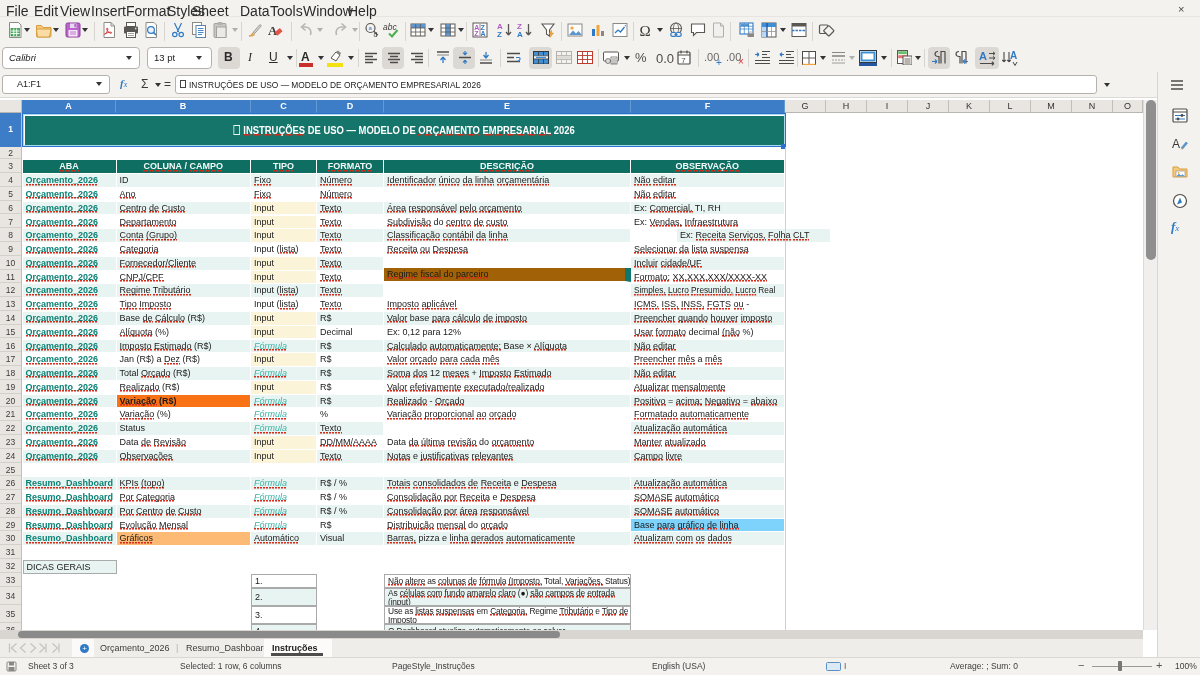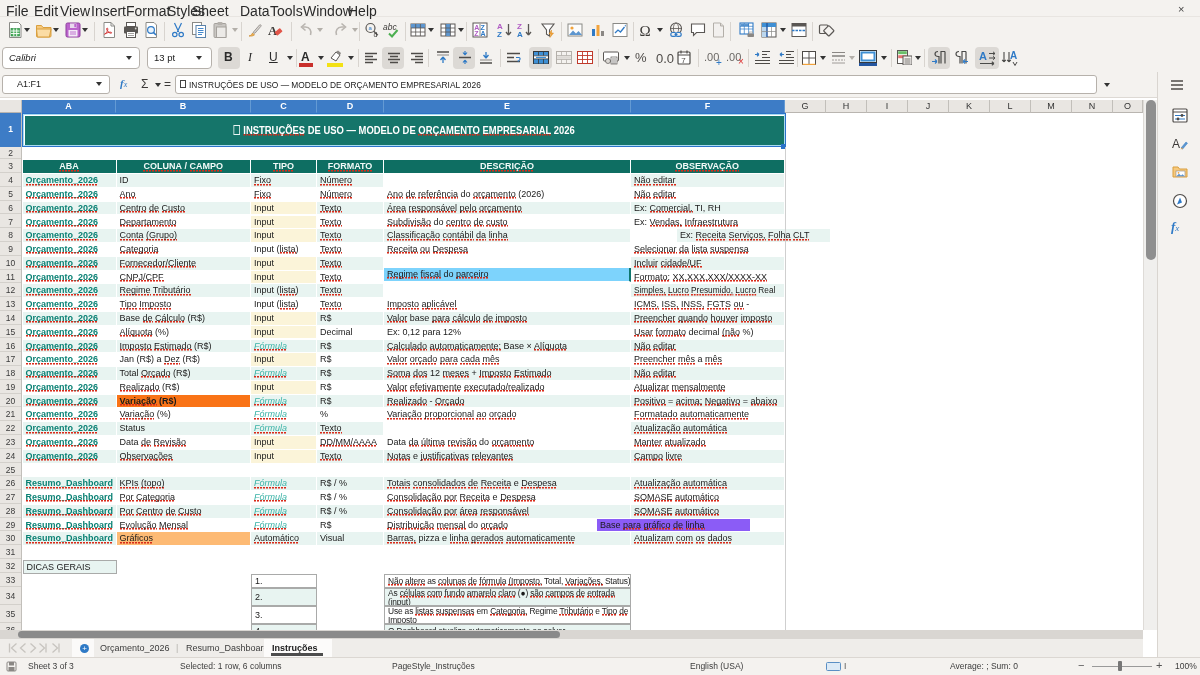--- a/index.html
+++ b/index.html
@@ -465,26 +465,26 @@
 <div class="cell hdrc" style="left:0.5px;top:47.4px;width:94.0px;height:13.8px;line-height:12.8px;border-right:1px solid #fff;border-bottom:1px solid #fff;"><span class="w">ABA</span></div>
 <div class="cell hdrc" style="left:94.5px;top:47.4px;width:134.5px;height:13.8px;line-height:12.8px;border-right:1px solid #fff;border-bottom:1px solid #fff;"><span class="w">COLUNA</span>&nbsp;/ <span class="w">CAMPO</span></div>
 <div class="cell hdrc" style="left:229.0px;top:47.4px;width:66.0px;height:13.8px;line-height:12.8px;border-right:1px solid #fff;border-bottom:1px solid #fff;"><span class="w">TIPO</span></div>
 <div class="cell hdrc" style="left:295.0px;top:47.4px;width:67.0px;height:13.8px;line-height:12.8px;border-right:1px solid #fff;border-bottom:1px solid #fff;"><span class="w">FORMATO</span></div>
 <div class="cell hdrc" style="left:362.0px;top:47.4px;width:247.0px;height:13.8px;line-height:12.8px;border-right:1px solid #fff;border-bottom:1px solid #fff;"><span class="w">DESCRIÇÃO</span></div>
 <div class="cell hdrc" style="left:609.0px;top:47.4px;width:153.5px;height:13.8px;line-height:12.8px;border-right:1px solid #fff;border-bottom:1px solid #fff;"><span class="w">OBSERVAÇÃO</span></div>
 <div class="cell teal" style="left:0.5px;top:61.2px;width:94.0px;height:13.8px;line-height:12.8px;background:#e8f4f1;border-right:1px solid #fff;border-bottom:1px solid #fff;"><span class="w">Orçamento_2026</span></div>
 <div class="cell " style="left:94.5px;top:61.2px;width:134.5px;height:13.8px;line-height:12.8px;background:#e8f4f1;border-right:1px solid #fff;border-bottom:1px solid #fff;">ID</div>
 <div class="cell " style="left:229.0px;top:61.2px;width:66.0px;height:13.8px;line-height:12.8px;background:#e8f4f1;border-right:1px solid #fff;border-bottom:1px solid #fff;"><span class="w">Fixo</span></div>
 <div class="cell " style="left:295.0px;top:61.2px;width:67.0px;height:13.8px;line-height:12.8px;background:#e8f4f1;border-right:1px solid #fff;border-bottom:1px solid #fff;"><span class="w">Número</span></div>
+<div class="cell " style="left:362.0px;top:61.2px;width:247.0px;height:13.8px;line-height:12.8px;background:#e8f4f1;border-right:1px solid #fff;border-bottom:1px solid #fff;"><span class="w">Identificador</span> <span class="w">único</span> <span class="w">da</span> <span class="w">linha</span> <span class="w">orçamentária</span></div>
 <div class="cell " style="left:609.0px;top:61.2px;width:153.5px;height:13.8px;line-height:12.8px;background:#e8f4f1;border-right:1px solid #fff;border-bottom:1px solid #fff;"><span class="w">Não</span> <span class="w">editar</span></div>
 <div class="cell teal" style="left:0.5px;top:74.9px;width:94.0px;height:13.8px;line-height:12.8px;background:#ffffff;border-right:1px solid #fff;border-bottom:1px solid #fff;"><span class="w">Orçamento_2026</span></div>
 <div class="cell " style="left:94.5px;top:74.9px;width:134.5px;height:13.8px;line-height:12.8px;background:#ffffff;border-right:1px solid #fff;border-bottom:1px solid #fff;"><span class="w">Ano</span></div>
 <div class="cell " style="left:229.0px;top:74.9px;width:66.0px;height:13.8px;line-height:12.8px;background:#ffffff;border-right:1px solid #fff;border-bottom:1px solid #fff;"><span class="w">Fixo</span></div>
 <div class="cell " style="left:295.0px;top:74.9px;width:67.0px;height:13.8px;line-height:12.8px;background:#ffffff;border-right:1px solid #fff;border-bottom:1px solid #fff;"><span class="w">Número</span></div>
-<div class="cell " style="left:362.0px;top:74.9px;width:247.0px;height:13.8px;line-height:12.8px;background:#ffffff;border-right:1px solid #fff;border-bottom:1px solid #fff;"><span class="w">Ano</span> <span class="w">de</span> <span class="w">referência</span> do <span class="w">orçamento</span> (2026)</div>
 <div class="cell " style="left:609.0px;top:74.9px;width:153.5px;height:13.8px;line-height:12.8px;background:#ffffff;border-right:1px solid #fff;border-bottom:1px solid #fff;"><span class="w">Não</span> <span class="w">editar</span></div>
 <div class="cell teal" style="left:0.5px;top:88.7px;width:94.0px;height:13.8px;line-height:12.8px;background:#e8f4f1;border-right:1px solid #fff;border-bottom:1px solid #fff;"><span class="w">Orçamento_2026</span></div>
 <div class="cell " style="left:94.5px;top:88.7px;width:134.5px;height:13.8px;line-height:12.8px;background:#e8f4f1;border-right:1px solid #fff;border-bottom:1px solid #fff;"><span class="w">Centro</span> <span class="w">de</span> <span class="w">Custo</span></div>
 <div class="cell " style="left:229.0px;top:88.7px;width:66.0px;height:13.8px;line-height:12.8px;background:#fbf4d9;border-right:1px solid #fff;border-bottom:1px solid #fff;">Input</div>
 <div class="cell " style="left:295.0px;top:88.7px;width:67.0px;height:13.8px;line-height:12.8px;background:#e8f4f1;border-right:1px solid #fff;border-bottom:1px solid #fff;"><span class="w">Texto</span></div>
 <div class="cell " style="left:362.0px;top:88.7px;width:247.0px;height:13.8px;line-height:12.8px;background:#e8f4f1;border-right:1px solid #fff;border-bottom:1px solid #fff;"><span class="w">Área</span> <span class="w">responsável</span> <span class="w">pelo</span> <span class="w">orçamento</span></div>
 <div class="cell " style="left:609.0px;top:88.7px;width:153.5px;height:13.8px;line-height:12.8px;background:#e8f4f1;border-right:1px solid #fff;border-bottom:1px solid #fff;">Ex: <span class="w">Comercial,</span> TI, RH</div>
 <div class="cell teal" style="left:0.5px;top:102.5px;width:94.0px;height:13.8px;line-height:12.8px;background:#ffffff;border-right:1px solid #fff;border-bottom:1px solid #fff;"><span class="w">Orçamento_2026</span></div>
 <div class="cell " style="left:94.5px;top:102.5px;width:134.5px;height:13.8px;line-height:12.8px;background:#ffffff;border-right:1px solid #fff;border-bottom:1px solid #fff;"><span class="w">Departamento</span></div>
 <div class="cell " style="left:229.0px;top:102.5px;width:66.0px;height:13.8px;line-height:12.8px;background:#fbf4d9;border-right:1px solid #fff;border-bottom:1px solid #fff;">Input</div>
@@ -511,21 +511,21 @@
 <div class="cell teal" style="left:0.5px;top:157.6px;width:94.0px;height:13.8px;line-height:12.8px;background:#ffffff;border-right:1px solid #fff;border-bottom:1px solid #fff;"><span class="w">Orçamento_2026</span></div>
 <div class="cell " style="left:94.5px;top:157.6px;width:134.5px;height:13.8px;line-height:12.8px;background:#ffffff;border-right:1px solid #fff;border-bottom:1px solid #fff;"><span class="w">CNPJ/CPF</span></div>
 <div class="cell " style="left:229.0px;top:157.6px;width:66.0px;height:13.8px;line-height:12.8px;background:#fbf4d9;border-right:1px solid #fff;border-bottom:1px solid #fff;">Input</div>
 <div class="cell " style="left:295.0px;top:157.6px;width:67.0px;height:13.8px;line-height:12.8px;background:#ffffff;border-right:1px solid #fff;border-bottom:1px solid #fff;"><span class="w">Texto</span></div>
 <div class="cell " style="left:362.0px;top:157.6px;width:247.0px;height:13.8px;line-height:12.8px;background:#ffffff;border-right:1px solid #fff;border-bottom:1px solid #fff;"><span class="w">Documento</span> do <span class="w">parceiro</span></div>
 <div class="cell " style="left:609.0px;top:157.6px;width:153.5px;height:13.8px;line-height:12.8px;background:#ffffff;border-right:1px solid #fff;border-bottom:1px solid #fff;"><span class="w">Formato:</span> <span class="w">XX.XXX.XXX/XXXX-XX</span></div>
 <div class="cell teal" style="left:0.5px;top:171.4px;width:94.0px;height:13.8px;line-height:12.8px;background:#e8f4f1;border-right:1px solid #fff;border-bottom:1px solid #fff;"><span class="w">Orçamento_2026</span></div>
 <div class="cell " style="left:94.5px;top:171.4px;width:134.5px;height:13.8px;line-height:12.8px;background:#e8f4f1;border-right:1px solid #fff;border-bottom:1px solid #fff;"><span class="w">Regime</span> <span class="w">Tributário</span></div>
 <div class="cell " style="left:229.0px;top:171.4px;width:66.0px;height:13.8px;line-height:12.8px;background:#e8f4f1;border-right:1px solid #fff;border-bottom:1px solid #fff;">Input (<span class="w">lista</span>)</div>
 <div class="cell " style="left:295.0px;top:171.4px;width:67.0px;height:13.8px;line-height:12.8px;background:#e8f4f1;border-right:1px solid #fff;border-bottom:1px solid #fff;"><span class="w">Texto</span></div>
-<div class="cell " style="left:362.0px;top:155px;width:247.0px;height:13.8px;line-height:12.8px;background:#7dd3fc;border-right:2px solid #0f766e;border-bottom:1px solid #fff;"><span class="w">Regime</span> <span class="w">fiscal</span> do <span class="w">parceiro</span></div>
+<div class="cell " style="left:362.0px;top:155px;width:247.0px;height:13.8px;line-height:12.8px;background:#a16207;border-right:6px solid #0f766e;border-bottom:1px solid #fff;"><span class="w">Regime</span> <span class="w">fiscal</span> do <span class="w">parceiro</span></div>
 <div class="cell " style="left:609.0px;top:171.4px;width:153.5px;height:13.8px;line-height:12.8px;background:#e8f4f1;border-right:1px solid #fff;border-bottom:1px solid #fff;"><span style="display:inline-block;transform:scaleX(0.92);transform-origin:0 50%"><span class="w">Simples,</span> <span class="w">Lucro</span> <span class="w">Presumido,</span> <span class="w">Lucro</span> Real</span></div>
 <div class="cell teal" style="left:0.5px;top:185.2px;width:94.0px;height:13.8px;line-height:12.8px;background:#ffffff;border-right:1px solid #fff;border-bottom:1px solid #fff;"><span class="w">Orçamento_2026</span></div>
 <div class="cell " style="left:94.5px;top:185.2px;width:134.5px;height:13.8px;line-height:12.8px;background:#ffffff;border-right:1px solid #fff;border-bottom:1px solid #fff;"><span class="w">Tipo</span> <span class="w">Imposto</span></div>
 <div class="cell " style="left:229.0px;top:185.2px;width:66.0px;height:13.8px;line-height:12.8px;background:#ffffff;border-right:1px solid #fff;border-bottom:1px solid #fff;">Input (<span class="w">lista</span>)</div>
 <div class="cell " style="left:295.0px;top:185.2px;width:67.0px;height:13.8px;line-height:12.8px;background:#ffffff;border-right:1px solid #fff;border-bottom:1px solid #fff;"><span class="w">Texto</span></div>
 <div class="cell " style="left:362.0px;top:185.2px;width:247.0px;height:13.8px;line-height:12.8px;background:#ffffff;border-right:1px solid #fff;border-bottom:1px solid #fff;"><span class="w">Imposto</span> <span class="w">aplicável</span></div>
 <div class="cell " style="left:609.0px;top:185.2px;width:153.5px;height:13.8px;line-height:12.8px;background:#ffffff;border-right:1px solid #fff;border-bottom:1px solid #fff;"><span class="w">ICMS,</span> <span class="w">ISS,</span> <span class="w">INSS,</span> <span class="w">FGTS</span> <span class="w">ou</span> -</div>
 <div class="cell teal" style="left:0.5px;top:199.0px;width:94.0px;height:13.8px;line-height:12.8px;background:#e8f4f1;border-right:1px solid #fff;border-bottom:1px solid #fff;"><span class="w">Orçamento_2026</span></div>
 <div class="cell " style="left:94.5px;top:199.0px;width:134.5px;height:13.8px;line-height:12.8px;background:#e8f4f1;border-right:1px solid #fff;border-bottom:1px solid #fff;">Base <span class="w">de</span> <span class="w">Cálculo</span> (R$)</div>
 <div class="cell " style="left:229.0px;top:199.0px;width:66.0px;height:13.8px;line-height:12.8px;background:#fbf4d9;border-right:1px solid #fff;border-bottom:1px solid #fff;">Input</div>
@@ -607,21 +607,21 @@
 <div class="cell " style="left:94.5px;top:391.9px;width:134.5px;height:13.8px;line-height:12.8px;background:#e8f4f1;border-right:1px solid #fff;border-bottom:1px solid #fff;"><span class="w">Por</span> <span class="w">Centro</span> <span class="w">de</span> <span class="w">Custo</span></div>
 <div class="cell frm" style="left:229.0px;top:391.9px;width:66.0px;height:13.8px;line-height:12.8px;background:#e8f4f1;border-right:1px solid #fff;border-bottom:1px solid #fff;"><span class="w">Fórmula</span></div>
 <div class="cell " style="left:295.0px;top:391.9px;width:67.0px;height:13.8px;line-height:12.8px;background:#e8f4f1;border-right:1px solid #fff;border-bottom:1px solid #fff;">R$ / %</div>
 <div class="cell " style="left:362.0px;top:391.9px;width:247.0px;height:13.8px;line-height:12.8px;background:#e8f4f1;border-right:1px solid #fff;border-bottom:1px solid #fff;"><span class="w">Consolidação</span> <span class="w">por</span> <span class="w">área</span> <span class="w">responsável</span></div>
 <div class="cell " style="left:609.0px;top:391.9px;width:153.5px;height:13.8px;line-height:12.8px;background:#e8f4f1;border-right:1px solid #fff;border-bottom:1px solid #fff;"><span class="w">SOMASE</span> <span class="w">automático</span></div>
 <div class="cell teal" style="left:0.5px;top:405.7px;width:94.0px;height:13.8px;line-height:12.8px;background:#ffffff;border-right:1px solid #fff;border-bottom:1px solid #fff;"><span class="w">Resumo_Dashboard</span></div>
 <div class="cell " style="left:94.5px;top:405.7px;width:134.5px;height:13.8px;line-height:12.8px;background:#ffffff;border-right:1px solid #fff;border-bottom:1px solid #fff;"><span class="w">Evolução</span> <span class="w">Mensal</span></div>
 <div class="cell frm" style="left:229.0px;top:405.7px;width:66.0px;height:13.8px;line-height:12.8px;background:#ffffff;border-right:1px solid #fff;border-bottom:1px solid #fff;"><span class="w">Fórmula</span></div>
 <div class="cell " style="left:295.0px;top:405.7px;width:67.0px;height:13.8px;line-height:12.8px;background:#ffffff;border-right:1px solid #fff;border-bottom:1px solid #fff;">R$</div>
 <div class="cell " style="left:362.0px;top:405.7px;width:247.0px;height:13.8px;line-height:12.8px;background:#ffffff;border-right:1px solid #fff;border-bottom:1px solid #fff;"><span class="w">Distribuição</span> <span class="w">mensal</span> do <span class="w">orçado</span></div>
-<div class="cell " style="left:575px;top:405.7px;width:153.5px;height:13.8px;line-height:12.8px;background:#8b5cf6;border-right:1px solid #fff;border-bottom:1px solid #fff;">Base <span class="w">para</span> <span class="w">gráfico</span> <span class="w">de</span> <span class="w">linha</span></div>
+<div class="cell " style="left:609.0px;top:405.7px;width:153.5px;height:13.8px;line-height:12.8px;background:#7dd3fc;border-right:1px solid #fff;border-bottom:1px solid #fff;">Base <span class="w">para</span> <span class="w">gráfico</span> <span class="w">de</span> <span class="w">linha</span></div>
 <div class="cell teal" style="left:0.5px;top:419.4px;width:94.0px;height:13.8px;line-height:12.8px;background:#e8f4f1;border-right:1px solid #fff;border-bottom:1px solid #fff;"><span class="w">Resumo_Dashboard</span></div>
 <div class="cell " style="left:94.5px;top:419.4px;width:134.5px;height:13.8px;line-height:12.8px;background:#fdba74;border-right:1px solid #fff;border-bottom:1px solid #fff;"><span class="w">Gráficos</span></div>
 <div class="cell " style="left:229.0px;top:419.4px;width:66.0px;height:13.8px;line-height:12.8px;background:#e8f4f1;border-right:1px solid #fff;border-bottom:1px solid #fff;"><span class="w">Automático</span></div>
 <div class="cell " style="left:295.0px;top:419.4px;width:67.0px;height:13.8px;line-height:12.8px;background:#e8f4f1;border-right:1px solid #fff;border-bottom:1px solid #fff;">Visual</div>
 <div class="cell " style="left:362.0px;top:419.4px;width:247.0px;height:13.8px;line-height:12.8px;background:#e8f4f1;border-right:1px solid #fff;border-bottom:1px solid #fff;"><span class="w">Barras,</span> pizza e <span class="w">linha</span> <span class="w">gerados</span> <span class="w">automaticamente</span></div>
 <div class="cell " style="left:609.0px;top:419.4px;width:153.5px;height:13.8px;line-height:12.8px;background:#e8f4f1;border-right:1px solid #fff;border-bottom:1px solid #fff;"><span class="w">Atualizam</span> <span class="w">com</span> <span class="w">os</span> <span class="w">dados</span></div>
 <div class="cell " style="left:0.5px;top:447.0px;width:94.0px;height:13.8px;line-height:12.8px;background:#e8f4f1;border-right:1px solid #fff;border-bottom:1px solid #fff;border:1px solid #a9aaa9;">DICAS GERAIS</div>
 <div class="cell " style="left:229.0px;top:460.8px;width:66.0px;height:13.8px;line-height:12.8px;background:#ffffff;border-right:1px solid #fff;border-bottom:1px solid #fff;border:1px solid #a9aaa9;">1.</div>
 <div class="cell " style="left:362.0px;top:460.8px;width:247.0px;height:13.8px;line-height:12.8px;background:#ffffff;border-right:1px solid #fff;border-bottom:1px solid #fff;border:1px solid #a9aaa9;font-size:8.4px;letter-spacing:-0.15px;"><span class="w">Não</span> <span class="w">altere</span> as <span class="w">colunas</span> <span class="w">de</span> <span class="w">fórmula</span> <span class="w">(Imposto,</span> Total, <span class="w">Variações,</span> Status)</div>
 <div class="cell " style="left:229.0px;top:474.6px;width:66.0px;height:18.4px;line-height:17.4px;background:#e8f4f1;border-right:1px solid #fff;border-bottom:1px solid #fff;border:1px solid #a9aaa9;">2.</div>
@@ -682,21 +682,21 @@
 <span class="tabtxt" style="left:272px;font-weight:bold;color:#222">Instruções</span>
 <div style="position:absolute;left:271px;top:653px;width:52px;height:2.5px;background:#4d4d4d"></div>
 <svg class="ic" style="left:6px;top:661px" width="11" height="11" viewBox="0 0 11 11">
     <rect x="1" y="1" width="9" height="9" rx="1" fill="none" stroke="#8a8784"></rect>
     <rect x="3" y="1" width="5" height="3.5" fill="#8a8784"></rect>
     <rect x="2.5" y="6" width="6" height="4" fill="#8a8784"></rect>
   </svg>
 <span class="sbt" style="left:28px">Sheet 3 of 3</span>
 <span class="sbt" style="left:180px">Selected: 1 row, 6 columns</span>
 <span class="sbt" style="left:392px">PageStyle_Instruções</span>
-<span class="sbt" style="left:690px">English (USA)</span>
+<span class="sbt" style="left:652px">English (USA)</span>
 <svg class="ic" style="left:826px;top:662px" width="16" height="10" viewBox="0 0 16 10">
     <rect x="0.5" y="0.5" width="14" height="8" rx="1" fill="#dceaf6" stroke="#5a8fc4"></rect>
   </svg>
 <span class="sbt" style="left:844px;color:#555">I</span>
 <span class="sbt" style="left:950px">Average: ; Sum: 0</span>
 <span class="sbt" style="left:1078px;font-size:11px;top:659px;color:#555">−</span>
 <div style="position:absolute;left:1092px;top:665.5px;width:60px;height:1.5px;background:#9a9a9a"></div>
 <div style="position:absolute;left:1118px;top:661px;width:3.5px;height:10px;background:#777;border-radius:1px"></div>
 <span class="sbt" style="left:1156px;font-size:11px;top:659px;color:#555">+</span>
 <span class="sbt" style="left:1175px">100%</span>

